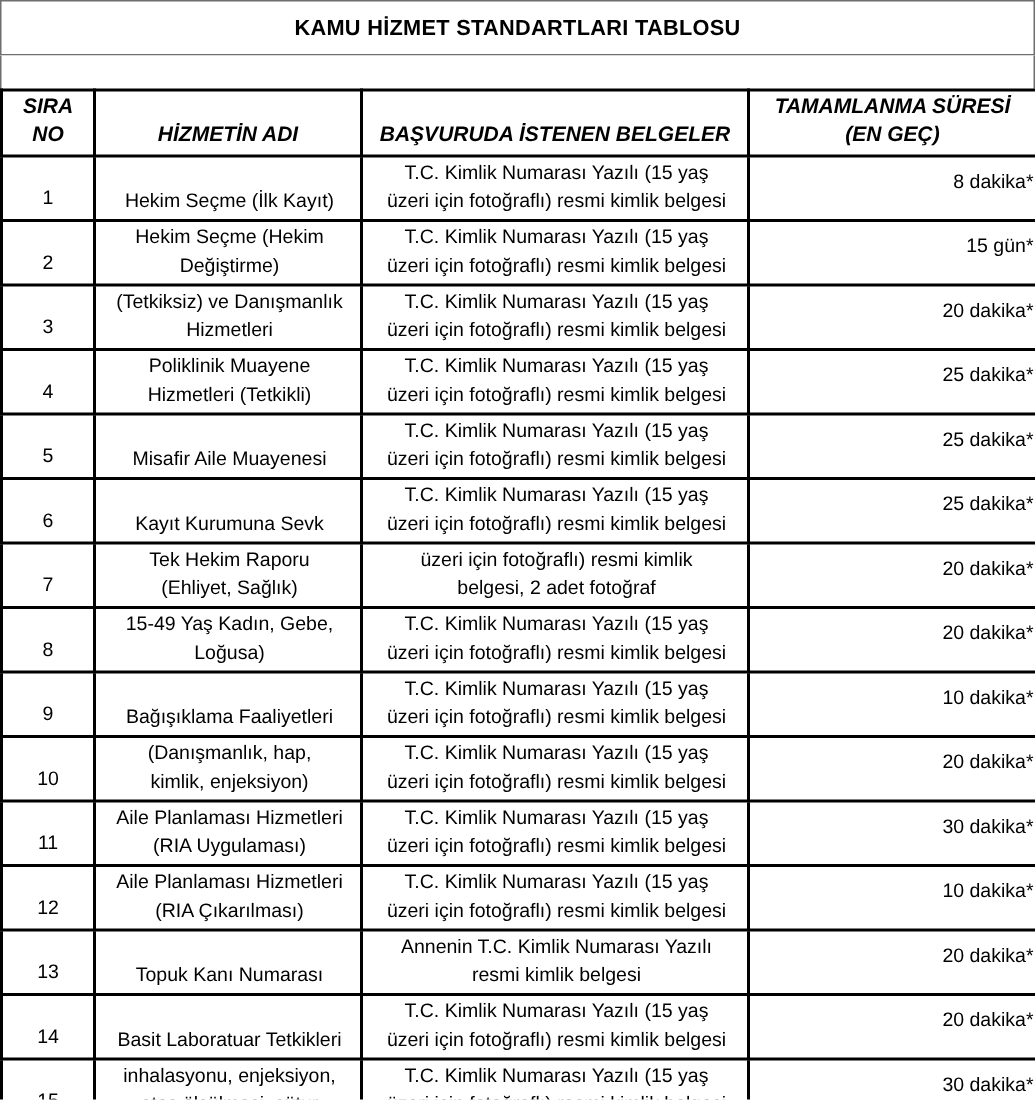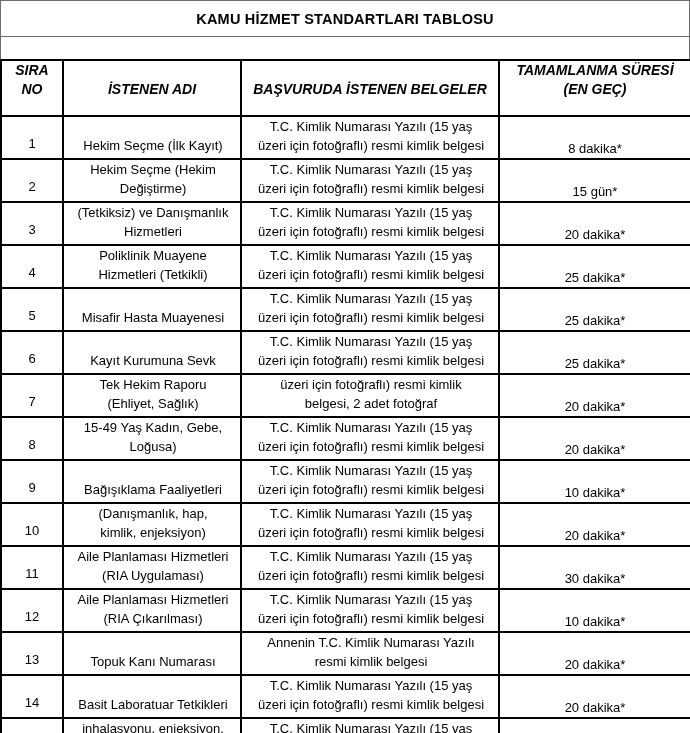--- a/index.html
+++ b/index.html
@@ -43,29 +43,29 @@
   tbody tr{height:42px;}
 
   .cellc{
     white-space:pre;          
     overflow:hidden;
     line-height:19px;
   }
   th .cellc{
     font-style:italic;font-weight:bold;font-size:14px;
     text-align:center;
-    padding:0 1px 16px 1px;
+    padding:0 1px 4px 1px;
   }
   td .cellc{
     font-size:13px;
     padding:0 2px 3px 4px;
     text-align:center;
   }
   td.c-sira .cellc{text-align:center;padding-left:1px;padding-right:1px;padding-bottom:5px;}
-  td.c-sure .cellc{text-align:center;padding-left:1px;padding-right:1px;padding-bottom:0;}
+  td.c-sure .cellc{text-align:right;padding-left:1px;padding-right:1px;padding-bottom:16px;}
 </style>
 </head>
 <body>
 
 <div class="page">
 
   <div class="title-box">
     <div class="title-text">KAMU HİZMET STANDARTLARI TABLOSU</div>
   </div>
 
@@ -78,21 +78,21 @@
       <col style="width:258px">
       <col style="width:192px">
     </colgroup>
     <thead>
       <tr>
         <th>
           <div class="cellc">SIRA
 NO</div>
         </th>
         <th>
-          <div class="cellc">İSTENEN ADI</div>
+          <div class="cellc">HİZMETİN ADI</div>
         </th>
         <th>
           <div class="cellc">BAŞVURUDA İSTENEN BELGELER</div>
         </th>
         <th>
           <div class="cellc">TAMAMLANMA SÜRESİ
 (EN GEÇ)</div>
         </th>
       </tr>
     </thead>
@@ -158,21 +158,21 @@
           </td>
           <td class="c-sure">
             <div class="cellc">25 dakika*</div>
           </td>
         </tr>
         <tr>
           <td class="c-sira">
             <div class="cellc">5</div>
           </td>
           <td class="c-ad">
-            <div class="cellc">Misafir Hasta Muayenesi</div>
+            <div class="cellc">Misafir Aile Muayenesi</div>
           </td>
           <td class="c-belgeler">
             <div class="cellc">T.C. Kimlik Numarası Yazılı (15 yaş
 üzeri için fotoğraflı) resmi kimlik belgesi</div>
           </td>
           <td class="c-sure">
             <div class="cellc">25 dakika*</div>
           </td>
         </tr>
         <tr>

